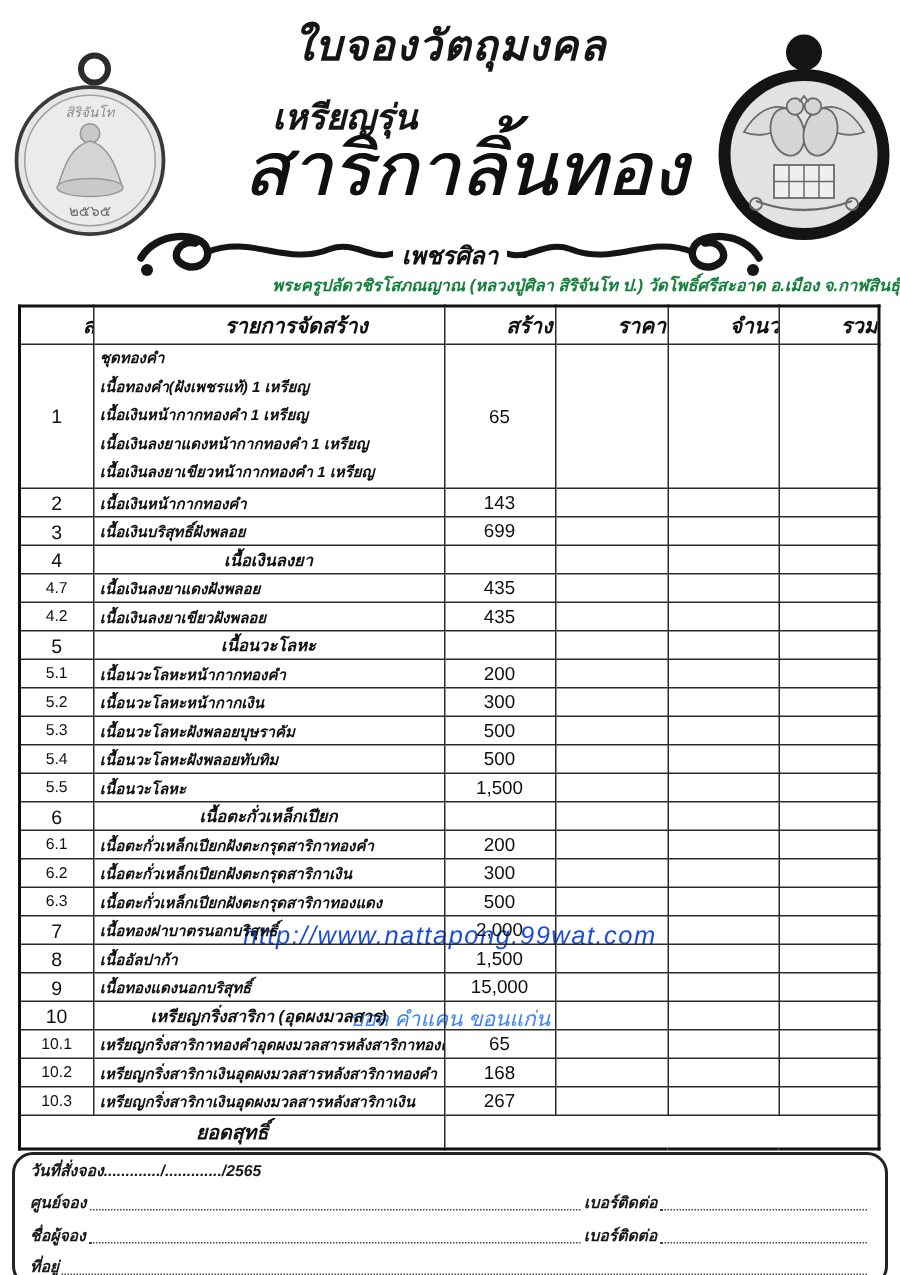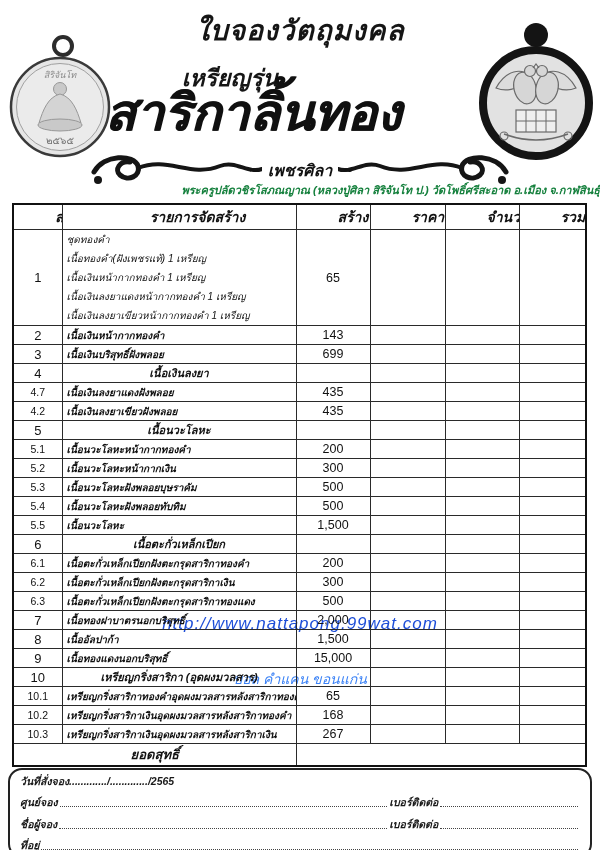--- a/index.html
+++ b/index.html
@@ -4,22 +4,22 @@
 <style>
   html,body{margin:0;padding:0;background:#fff;}
   #page{position:relative;width:600px;height:850px;background:#fff;overflow:hidden;
         font-family:"Liberation Sans",sans-serif;color:#111;}
 
   
   .doc-title{position:absolute;top:8px;left:0;width:100%;text-align:center;
     font-size:28px;font-weight:800;font-style:italic;letter-spacing:1px;color:#151515;}
   .series-label{position:absolute;top:60px;left:120px;width:220px;text-align:center;
     font-size:23px;font-weight:800;font-style:italic;color:#161616;}
-  .series-name{position:absolute;top:88px;left:105px;width:410px;
-    font-size:50px;font-weight:700;font-style:italic;color:#101010;line-height:1.0;
+  .series-name{position:absolute;top:88px;left:105px;width:410px;text-align:center;
+    font-size:50px;font-weight:400;font-style:italic;color:#101010;line-height:1.0;
     text-shadow:1px 0 0 #101010;}
   .edition-wrap{position:absolute;top:150px;left:90px;width:420px;height:40px;}
   .edition-band{position:absolute;top:0;left:0;width:100%;height:100%;}
   .edition-text{position:absolute;top:8px;left:0;width:100%;text-align:center;
     font-size:16px;font-weight:800;font-style:italic;color:#111;}
   .edition-text .tilde{font-weight:700;letter-spacing:-1px;}
   .subtitle{position:absolute;top:181px;left:0;width:100%;text-align:right;
     font-size:11px;font-weight:800;font-style:italic;color:#15803d;}
 
   .medallion{position:absolute;}
@@ -39,21 +39,21 @@
     overflow:hidden;white-space:nowrap;background:transparent;}
   #order-table{border:2px solid #111;}
   #order-table th{height:24px;font-size:14px;font-weight:800;font-style:italic;text-align:center;padding-left:41px;}
   tr.r-std{height:19px;}
   td.cell-no{text-align:center;font-size:13px;}
   td.cell-no.sub{font-size:10.5px;}
   td.cell-item{font-size:10px;font-weight:700;font-style:italic;text-align:left;}
   tr.r-group td.cell-item{text-align:center;font-size:11px;}
   td.cell-made{text-align:center;font-size:12.5px;}
   td.set-item{padding:0 4px;}
-  .set-line{line-height:19px;height:19px;font-size:10px;font-weight:400;font-style:italic;}
+  .set-line{line-height:19px;height:19px;font-size:10px;font-weight:700;font-style:italic;}
   tr.r-foot{height:19px;}
   td.cell-foot{text-align:center;font-size:13px;font-weight:800;font-style:italic;}
 
   
   #order-box{position:absolute;top:768px;left:8px;width:584px;height:90px;z-index:2;
     border:2px solid #222;border-radius:14px;box-sizing:border-box;padding:5px 10px 4px 10px;
     display:flex;flex-direction:column;justify-content:space-between;}
   .ob-line{display:flex;align-items:flex-end;font-size:10.5px;font-weight:800;
     font-style:italic;color:#191919;line-height:13px;}
   .leader{flex:1;border-bottom:1.5px dotted #444;margin:0 2px 2px 2px;height:10px;}

